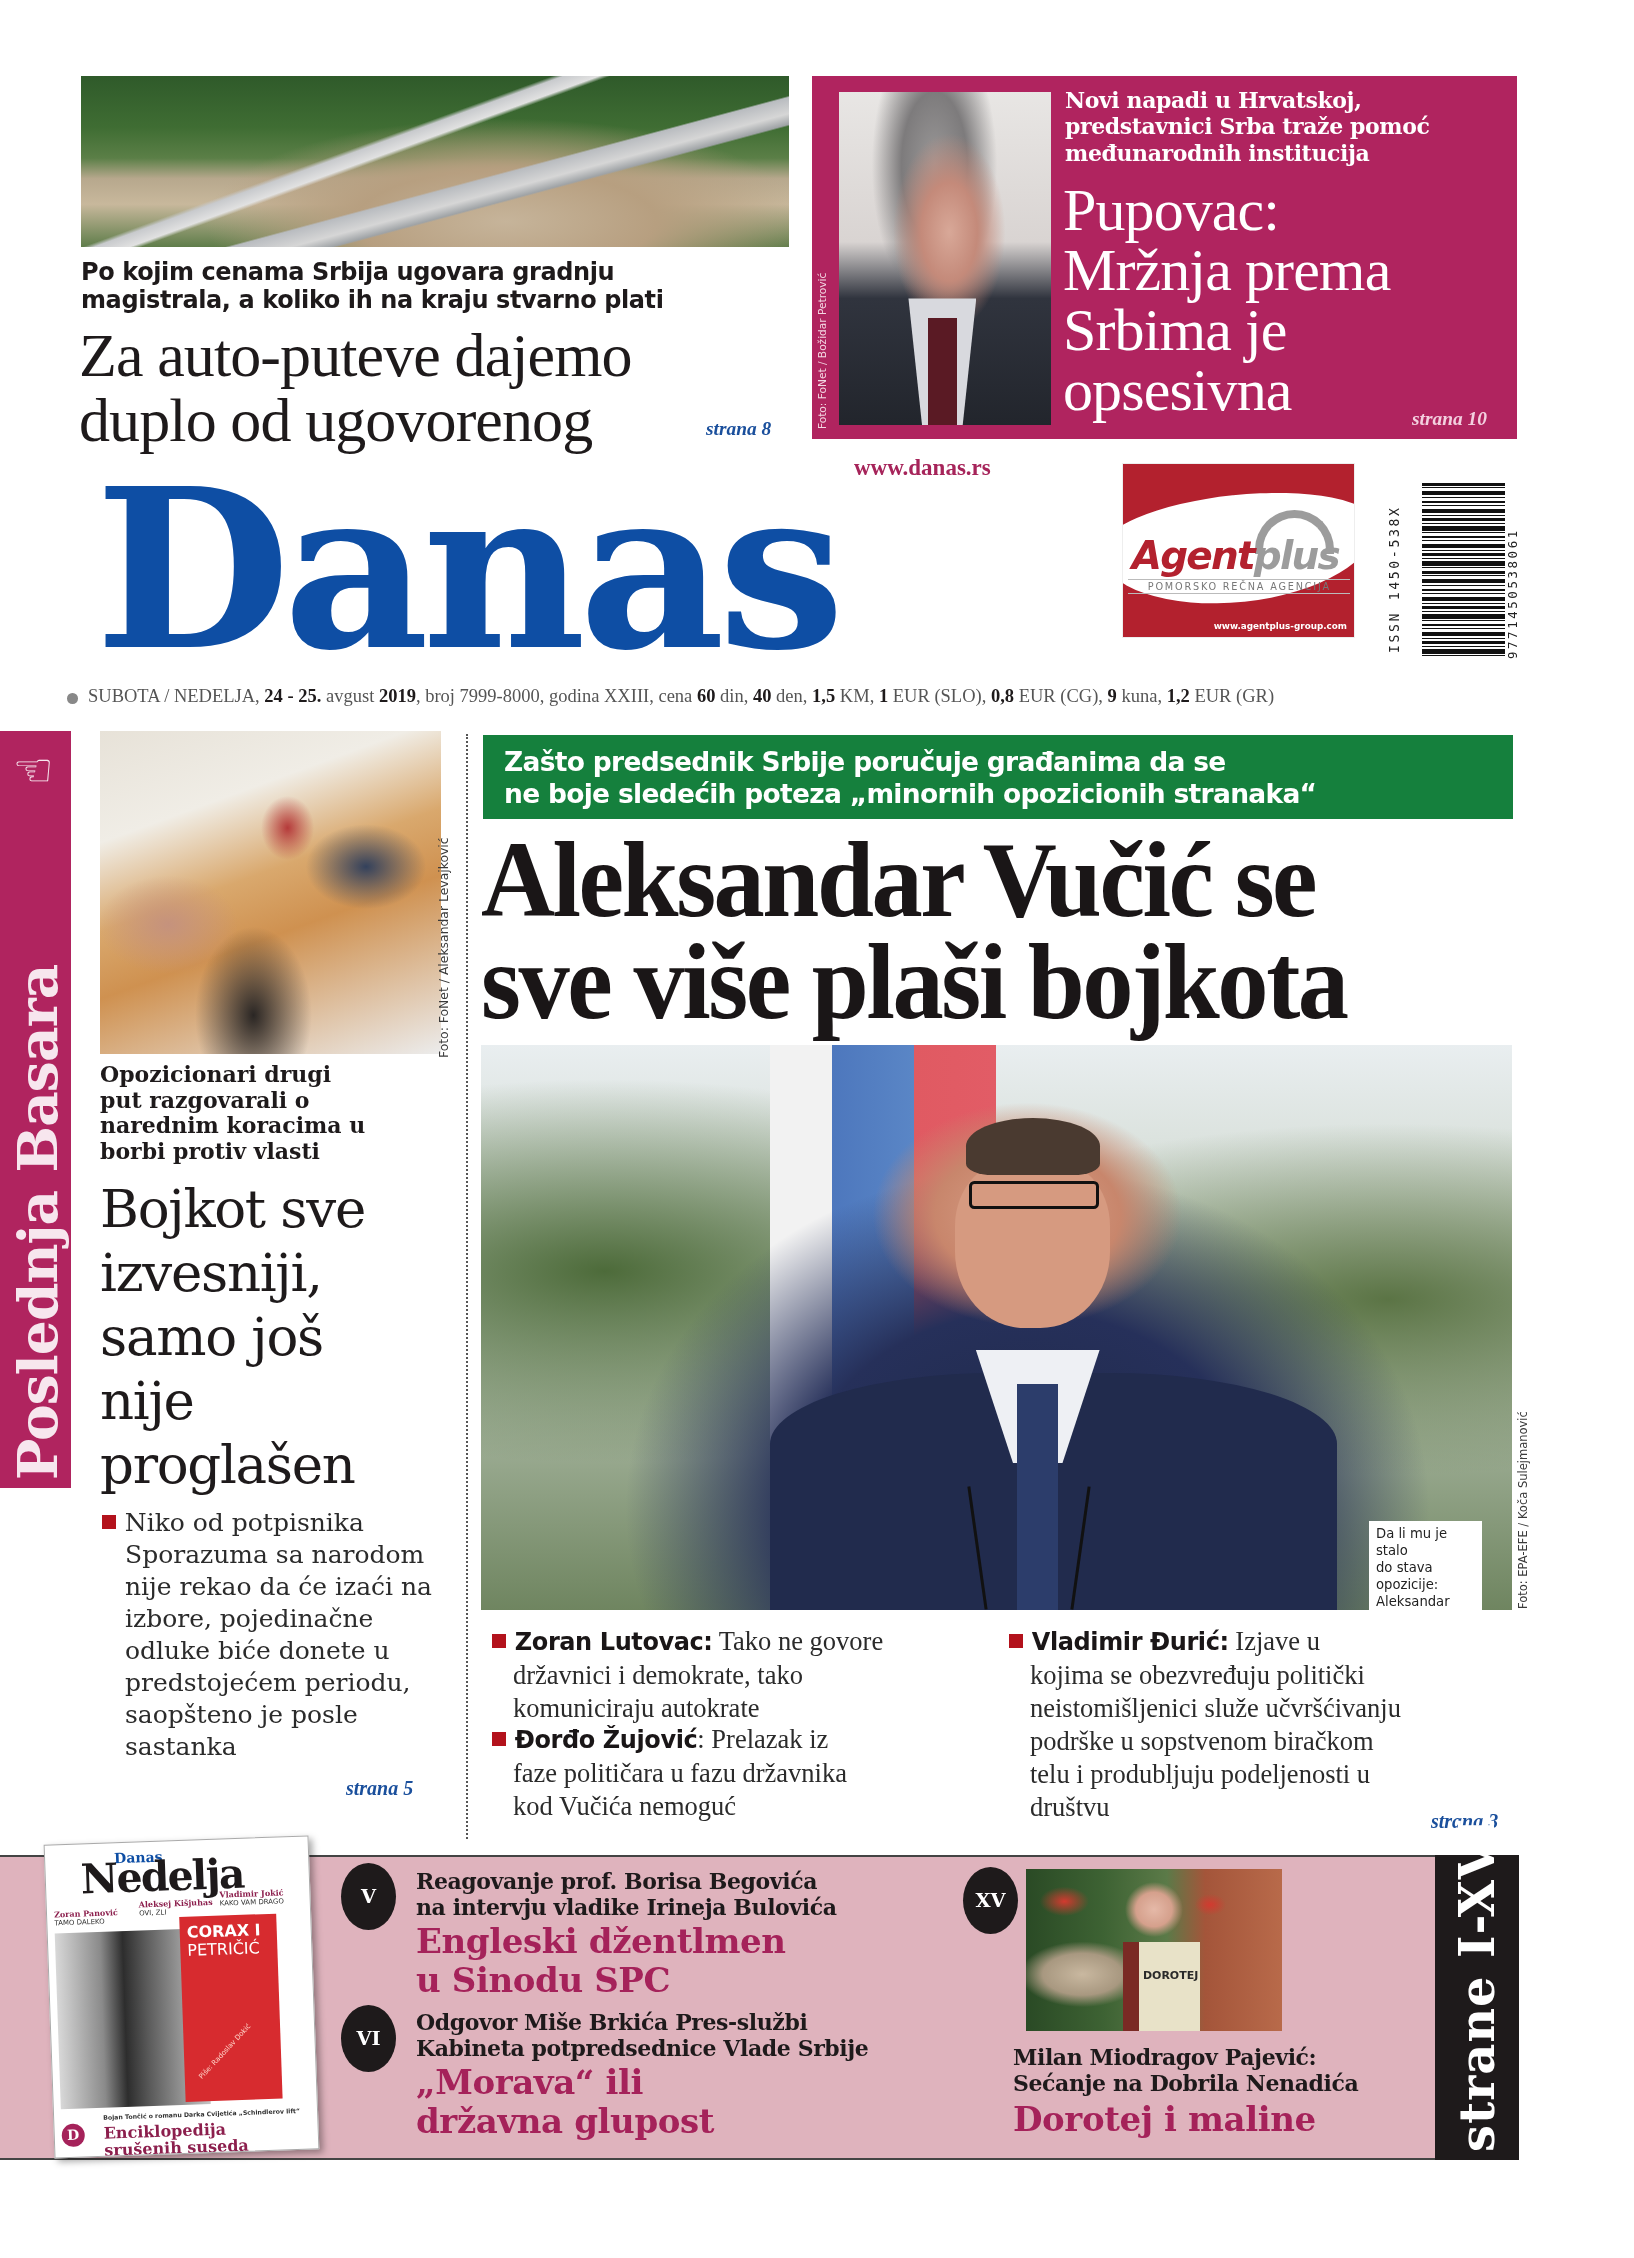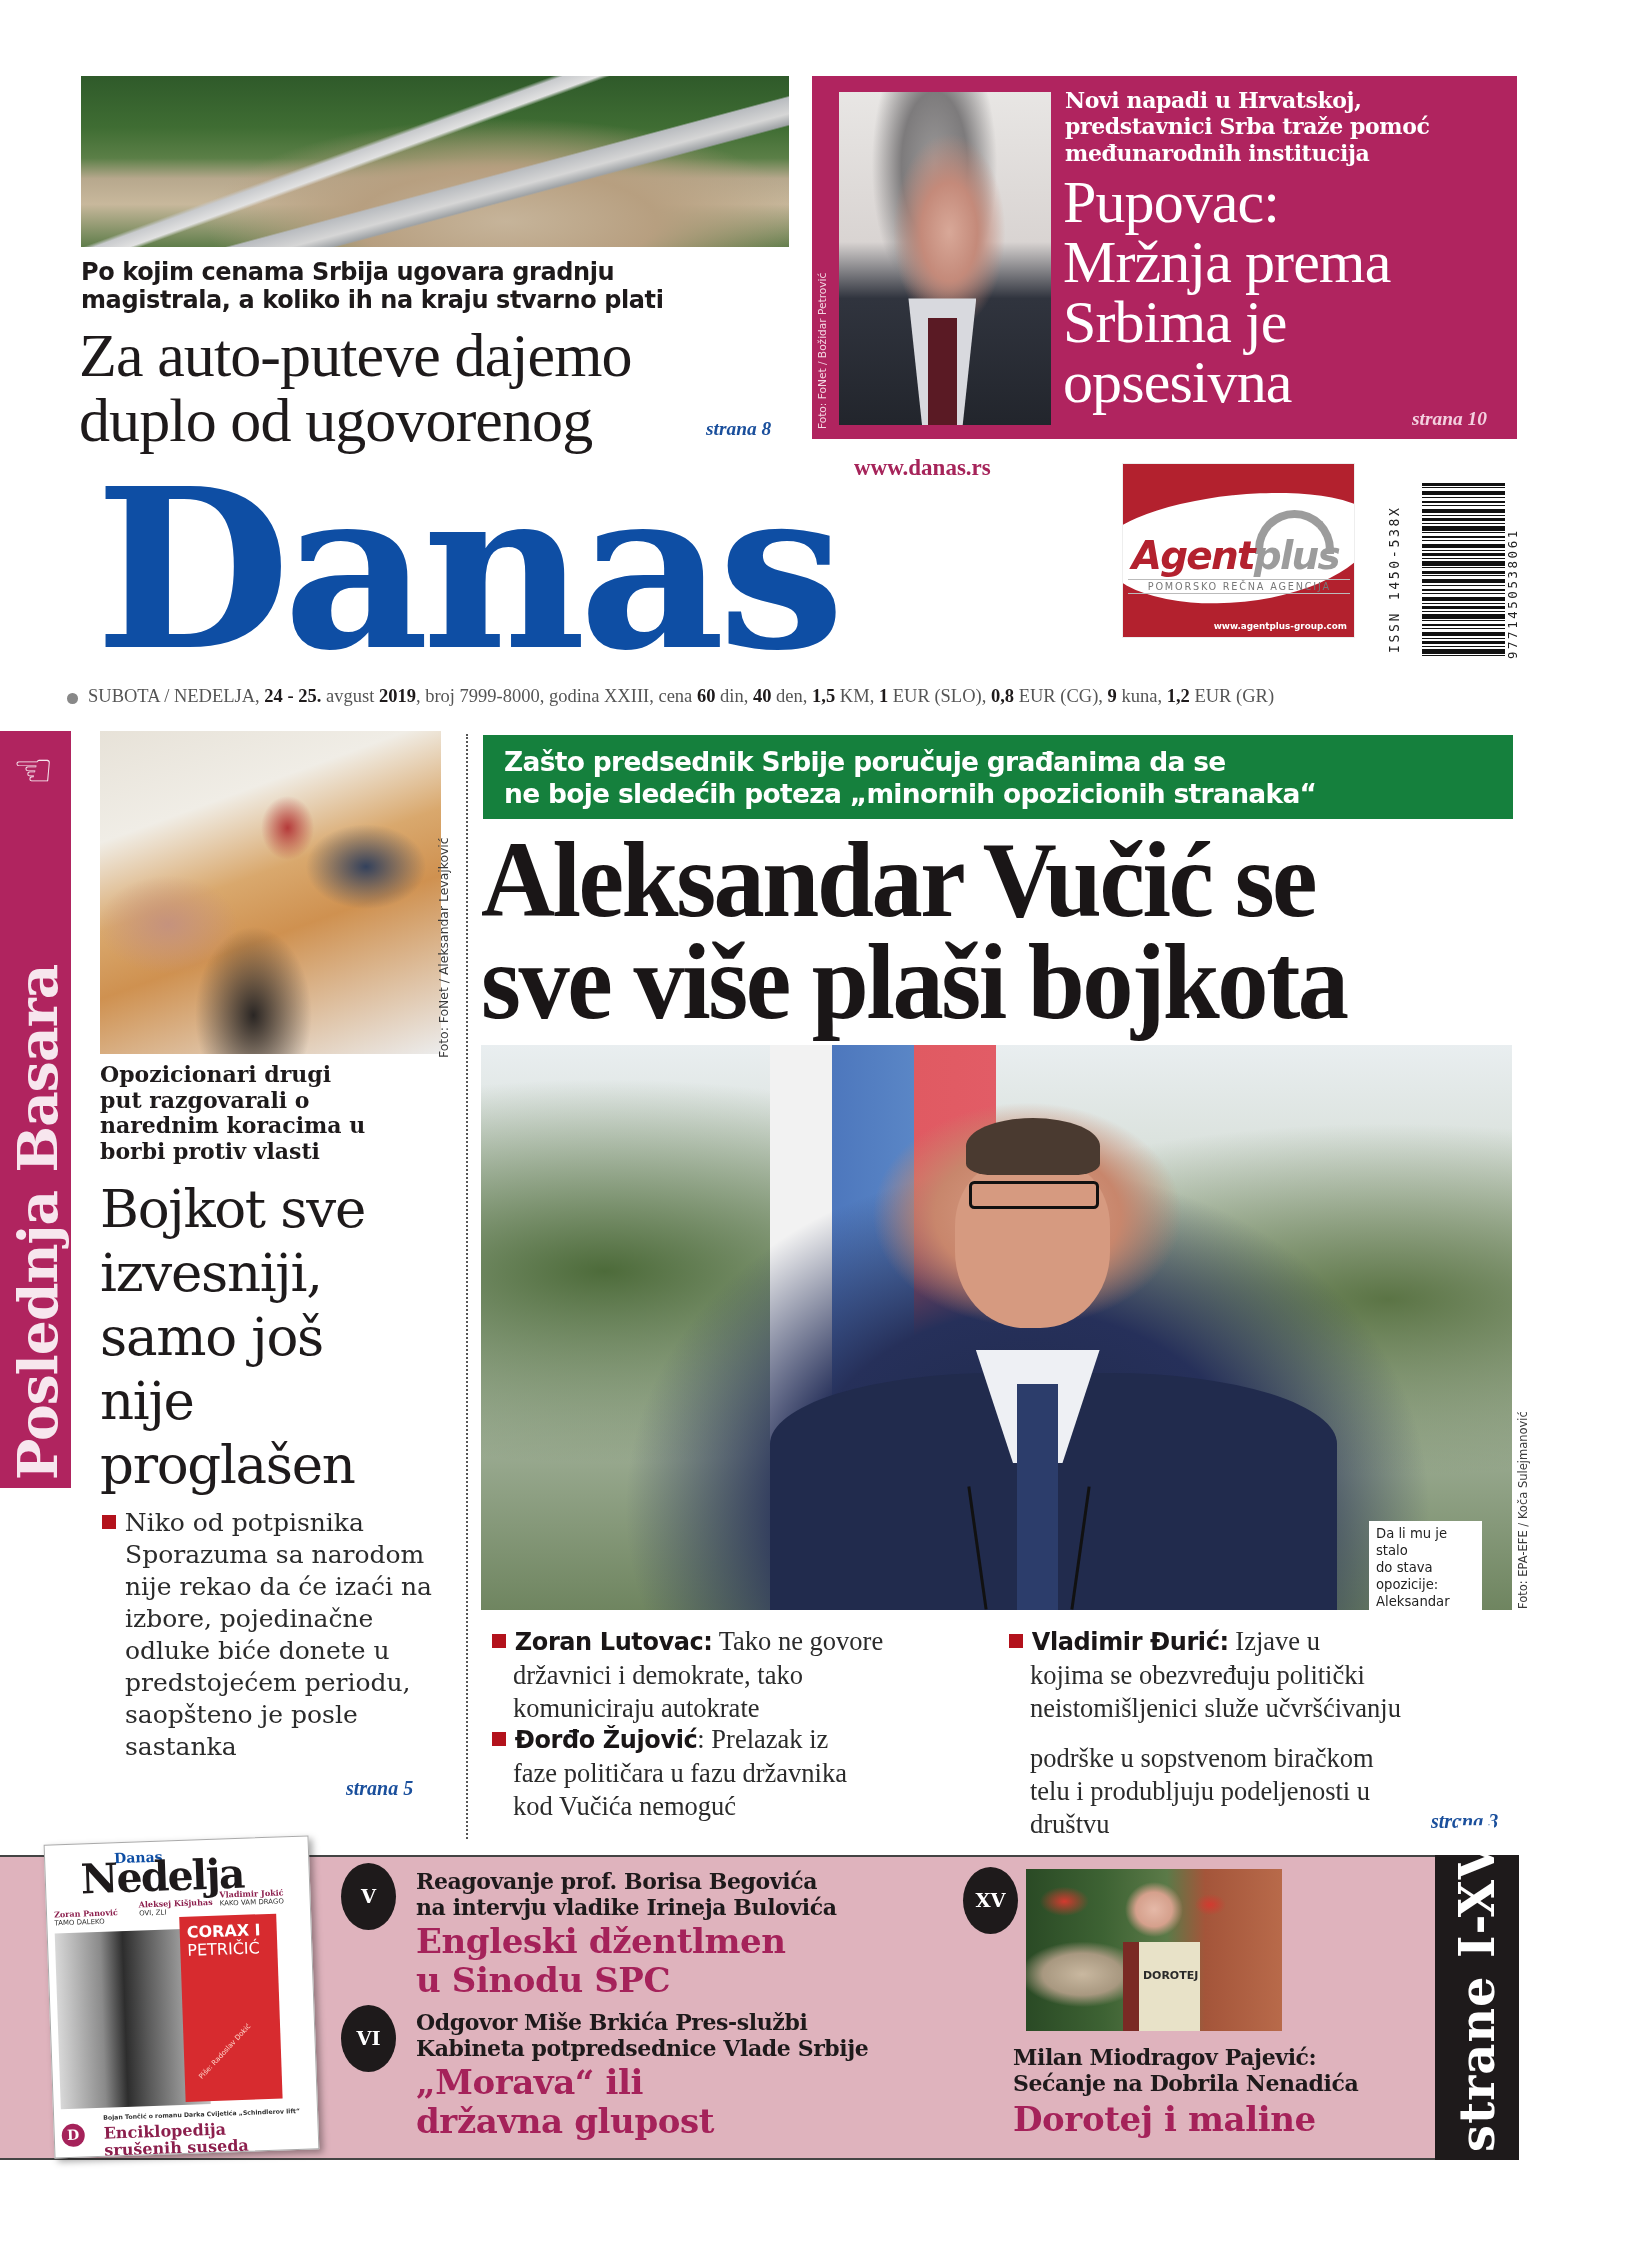--- a/index.html
+++ b/index.html
@@ -135,21 +135,21 @@
   <div class="abs credit-vert light" style="left:3.5px; top:185px; height:168px; font-size:10.6px;">Foto: FoNet / Božidar Petrović</div>
   <div class="abs photo ph-pupovac" style="left:26.5px; top:16px; width:212px; height:333px;">
     <div class="shirt"></div>
     <div class="tie"></div>
   </div>
   <div class="abs" style="left:253px; top:10.6px; width:441px; font-family:'DejaVu Serif',serif; font-weight:bold; color:#ffffff; font-size:22px; line-height:26.5px; letter-spacing:-0.4px;">
     <div>Novi napadi u Hrvatskoj,</div>
     <div>predstavnici Srba traže pomoć</div>
     <div>međunarodnih institucija</div>
   </div>
-  <div class="abs" style="left:251px; top:96px; font-family:'Liberation Serif',serif; color:#ffffff; font-size:60px; line-height:60px; letter-spacing:-0.9px; white-space:nowrap;">
+  <div class="abs" style="left:251px; top:104px; font-family:'Liberation Serif',serif; color:#ffffff; font-size:60px; line-height:60px; letter-spacing:-0.9px; white-space:nowrap;">
     <div>Pupovac:</div>
     <div>Mržnja prema</div>
     <div>Srbima je</div>
     <div>opsesivna</div>
   </div>
   <a class="abs" style="left:600px; top:332px; font-family:'Liberation Serif',serif; font-style:italic; font-weight:bold; color:#f3d0df; font-size:19.4px; text-decoration:none;">strana 10</a>
 </div>
 
 <a class="abs url" style="left:854px; top:455px; text-decoration:none;">www.danas.rs</a>
 <div class="abs masthead" style="left:95px; top:459px;">Danas</div>
@@ -264,21 +264,21 @@
 <div class="abs quote-block" style="left:513px; top:1723px; width:476px;">
   <div style="white-space:nowrap;"><span class="bottom-bullet" style="margin-left:-21px;"></span><span class="speaker">Đorđo Žujović</span><span>: Prelazak iz</span></div>
   <div style="white-space:nowrap;">faze političara u fazu državnika</div>
   <div style="white-space:nowrap;">kod Vučića nemoguć</div>
 </div>
 
 <div class="abs quote-block" style="left:1030px; top:1625px; width:476px;">
   <div style="white-space:nowrap;"><span class="bottom-bullet" style="margin-left:-21px;"></span><span class="speaker">Vladimir Đurić:</span><span> Izjave u</span></div>
   <div style="white-space:nowrap;">kojima se obezvređuju politički</div>
   <div style="white-space:nowrap;">neistomišljenici služe učvršćivanju</div>
-  <div style="white-space:nowrap;margin-top:17px;">podrške u sopstvenom biračkom</div>
+  <div style="white-space:nowrap;">podrške u sopstvenom biračkom</div>
   <div style="white-space:nowrap;">telu i produbljuju podeljenosti u</div>
   <div style="white-space:nowrap;">društvu</div>
 </div>
 <a class="abs strana" style="left:1431px; top:1810px; font-size:20px; text-decoration:none;">strana 3</a>
 
 <div class="abs supp-band" style="left:0; top:1855px; width:1519px; height:305px;"></div>
 
 <div class="abs supp-cover" style="left:49px; top:1840px; width:265px; height:314px;">
   <div class="abs cover-danas" style="left:69px; top:7px;">Danas</div>
   <div class="abs cover-title" style="left:35px; top:10.6px;">Nedelja</div>

